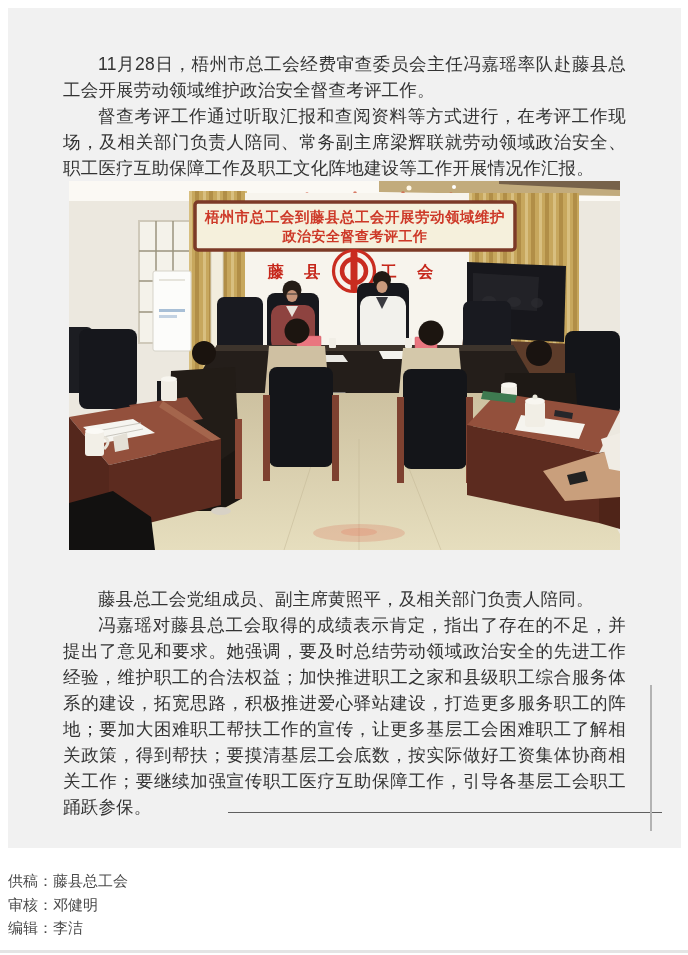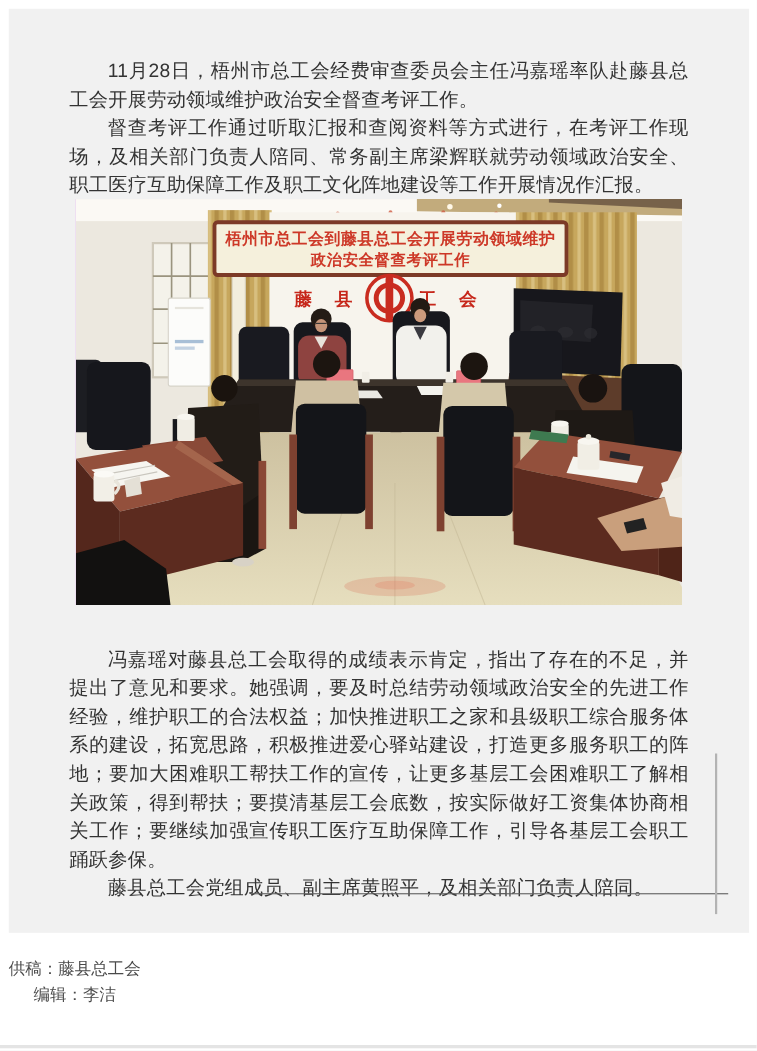--- a/index.html
+++ b/index.html
@@ -14,36 +14,36 @@
     background:#f1f1f1;overflow:hidden;
   }
   .content{padding:43px 55px 0 55px;}
   .para{
     margin:0;text-indent:2em;text-align:justify;
     font-size:17.5px;line-height:26px;color:#333333;
     letter-spacing:0.2px;
   }
   .photo{
     width:551px;height:369px;margin:0 auto 36px auto;
-    display:block;overflow:hidden;background:#d946ef;
+    display:block;overflow:hidden;background:#a16207;
   }
   .photo svg{display:block;}
   .divider-h{
     position:absolute;left:220px;top:804px;width:434px;height:0;
     border-top:1px solid #5f5f5f;
   }
   .scrollbar-thumb{
     position:absolute;left:642px;top:677px;width:2px;height:146px;
     background:#b3b3b3;
   }
   .footer{
     position:absolute;left:8px;top:869px;
     font-size:15px;line-height:23.5px;color:#4a4a4a;
   }
-  .footer .credit{white-space:pre;text-align:center;}
+  .footer .credit{white-space:pre;}
   .bottom-line{
     position:absolute;left:0;top:950px;width:688px;height:3px;
     background:#e4e4e4;
   }
 </style>
 </head>
 <body>
 
 <div class="page">
   <div class="card">
@@ -226,27 +226,28 @@
           <polygon points="474,290 551,266 551,316 496,320" fill="#c99f7c"></polygon>
           <polygon points="532,258 551,252 551,290 540,288" fill="#f0ece4"></polygon>
           <polygon points="498,294 516,290 519,300 501,304" fill="#222222"></polygon>
         </g>
 
         <polygon points="0,322 44,310 82,336 86,369 0,369" fill="#121110"></polygon>
       </svg>
     </div>
 
     <div class="content" style="padding-top:0;">
+      <p class="para">藤县总工会党组成员、副主席黄照平，及相关部门负责人陪同。</p>
       <p class="para">冯嘉瑶对藤县总工会取得的成绩表示肯定，指出了存在的不足，并提出了意见和要求。她强调，要及时总结劳动领域政治安全的先进工作经验，维护职工的合法权益；加快推进职工之家和县级职工综合服务体系的建设，拓宽思路，积极推进爱心驿站建设，打造更多服务职工的阵地；要加大困难职工帮扶工作的宣传，让更多基层工会困难职工了解相关政策，得到帮扶；要摸清基层工会底数，按实际做好工资集体协商相关工作；要继续加强宣传职工医疗互助保障工作，引导各基层工会职工踊跃参保。</p>
-      <p class="para">藤县总工会党组成员、副主席黄照平，及相关部门负责人陪同。</p>
     </div>
 
     <div class="divider-h"></div>
     <div class="scrollbar-thumb"></div>
   </div>
 
   <div class="footer">
     <div class="credit">供稿：藤县总工会</div>
+    <div class="credit">审核：邓健明</div>
     <div class="credit">编辑：李洁</div>
   </div>
 
   <div class="bottom-line"></div>
 </div>
 
 </body></html>

